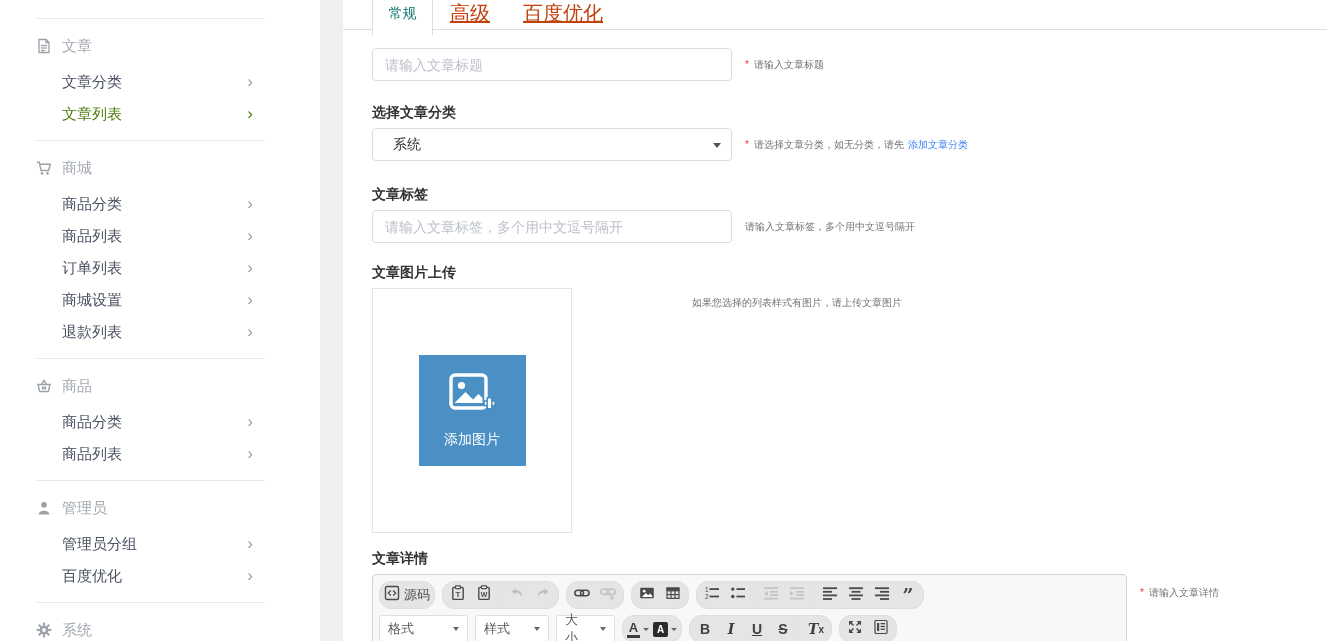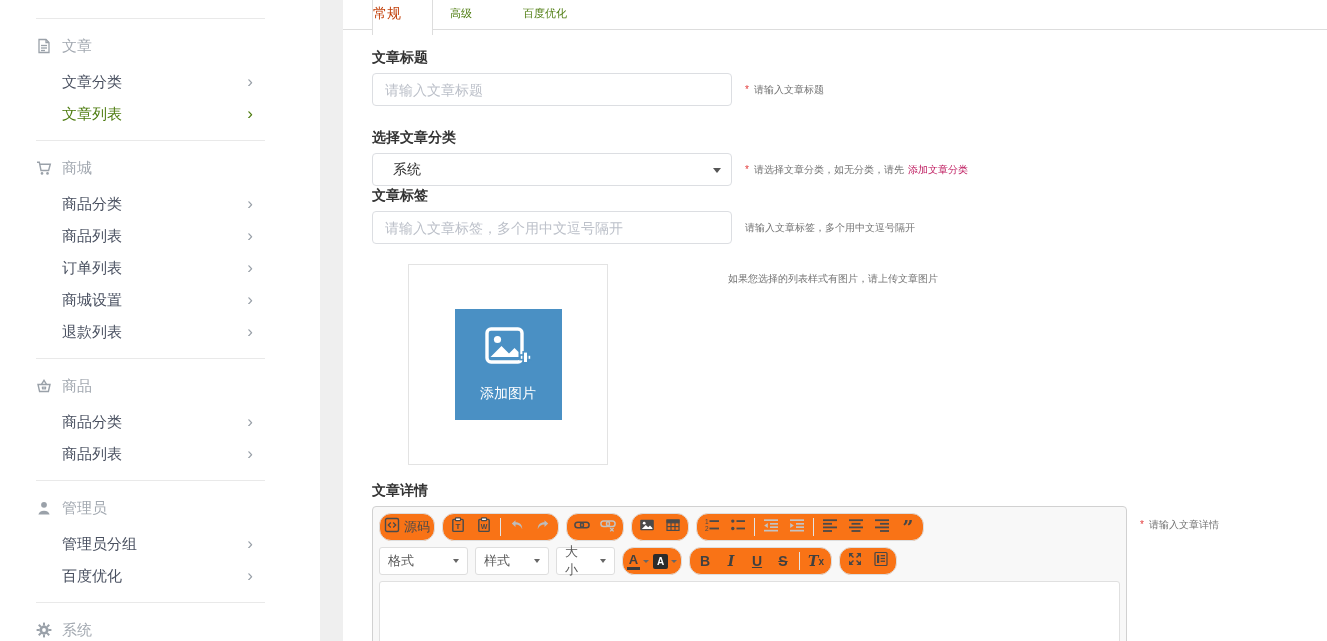--- a/index.html
+++ b/index.html
@@ -20,60 +20,60 @@
 
   .gutter { width:23px; flex:none; background:#efefef; }
 
   
   .content { flex:1; background:#fff; padding-left:29px; position:relative; }
 
   .tabs { position:relative; height:30px; margin-left:-29px; padding-left:29px;
     border-bottom:1px solid #ddd; }
   .tab-active { position:absolute; left:29px; top:0; width:61px; height:35px;
     background:#fff; border-left:1px solid #ddd; border-right:1px solid #ddd;
-    line-height:26px; font-size:14px; color:#c2410c; z-index:2; cursor:default; }
-  .tab-link { position:absolute; top:0; line-height:26px; font-size:11px;
-    color:#4d7c0f; cursor:pointer; }
+    text-align:center; line-height:26px; font-size:14px; color:#0f766e; z-index:2; cursor:default; }
+  .tab-link { position:absolute; top:0; line-height:26px; font-size:20px;
+    color:#c2410c; cursor:pointer;text-decoration:underline; }
   .tab-link.t2 { left:107px; } .tab-link.t3 { left:180px; }
 
   .frow { }
-  .r1 { margin-top:18px; } .r2 { margin-top:22px; } .r3 { }
+  .r1 { margin-top:18px; } .r2 { margin-top:22px; } .r3 { margin-top:24px; }
   .r4 { margin-top:20px; } .r5 { margin-top:16px; }
   .flabel { font-size:14px; font-weight:bold; color:#333; height:18px; line-height:18px;
     margin-bottom:7px; }
   .fbody { display:flex; align-items:center; }
   .fbody.top { align-items:flex-start; }
   input.text { width:360px; height:33px; border:1px solid #dcdee2; border-radius:4px;
     padding:0 12px; font-size:14px; color:#333; outline:none; flex:none;
     font-family:"Liberation Sans","DejaVu Sans",sans-serif; }
   input.text::placeholder { color:#bcc0c9; }
   .selectbox { position:relative; width:360px; height:33px; border:1px solid #dcdee2;
     border-radius:4px; line-height:31px; padding:0 24px 0 20px; font-size:14px;
     color:#333; background:#fff; cursor:pointer; flex:none; }
   .selectbox .caret { position:absolute; right:10px; top:14px; width:0; height:0;
     border-left:4px solid transparent; border-right:4px solid transparent;
     border-top:5px solid #555; }
   .hint { margin-left:13px; font-size:10px; color:#737373; line-height:20px; }
   .hint .req { color:#e33b3b; margin-right:5px; }
-  .hint .hlink { color:#be185d; cursor:pointer; margin-left:4px; }
+  .hint .hlink { color:#3b82f6; cursor:pointer; margin-left:4px; }
   .hint.pad6 { padding-top:6px; } .hint.pad9 { padding-top:9px; }
   .hint.ml-img { margin-left:120px;font-family:Liberation Mono, monospace; }
 
   
-  .upload-outer { width:200px; height:201px; border:1px solid #e3e3e3; flex:none;
-    display:flex; align-items:center; justify-content:center; background:#fff;margin-left:36px; }
+  .upload-outer { width:200px; height:245px; border:1px solid #e3e3e3; flex:none;
+    display:flex; align-items:center; justify-content:center; background:#fff; }
   .upload-btn { width:107px; height:111px; background:#4a90c4; cursor:pointer;
     display:flex; flex-direction:column; align-items:center; justify-content:center; }
   .upload-btn .txt { color:#fff; font-size:14px; margin-top:9px; }
 
   
   .editor { width:755px; flex:none; background:#f8f8f8; border:1px solid #d1d1d1;
     border-radius:4px; padding:6px; }
   .tb-row { display:flex; align-items:center; margin-bottom:6px; }
-  .bgrp { display:flex; align-items:center; height:28px; background:#f97316;
+  .bgrp { display:flex; align-items:center; height:28px; background:#e5e5e5;
     border:1px solid #dedede; border-radius:12px; padding:0 2px; margin-right:7px; flex:none; }
   .tbtn { display:flex; align-items:center; justify-content:center; min-width:26px;
     height:24px; padding:0 2px; cursor:pointer; }
   .tbtn.disabled { cursor:default; }
   .tbtn-label { font-size:13px; color:#4a4a4a; margin-left:4px; }
   .tb-sep { width:1px; height:18px; background:#e4e4e4; margin:0 3px; flex:none; }
   .dropdown { display:flex; align-items:center; justify-content:space-between;
     height:28px; background:#fff; border:1px solid #dedede; border-radius:3px;
     padding:0 8px; margin-right:7px; cursor:pointer; flex:none; }
   .dd-label { font-size:13px; color:#595959; }
@@ -242,21 +242,20 @@
 
   <main class="content">
 
     <div class="tabs">
       <div class="tab-active">常规</div>
       <div class="tab-link t2">高级</div>
       <div class="tab-link t3">百度优化</div>
     </div>
 
     <div class="frow r1">
-      <div class="flabel">文章标题</div>
       <div class="fbody">
         <input class="text" type="text" placeholder="请输入文章标题" style="">
         <div class="hint">
           <span class="req">*</span><span>请输入文章标题</span>
         </div>
       </div>
     </div>
 
     <div class="frow r2">
       <div class="flabel">选择文章分类</div>
@@ -275,20 +274,21 @@
       <div class="flabel">文章标签</div>
       <div class="fbody">
         <input class="text" type="text" placeholder="请输入文章标签，多个用中文逗号隔开" style="">
         <div class="hint">
           <span>请输入文章标签，多个用中文逗号隔开</span>
         </div>
       </div>
     </div>
 
     <div class="frow r4">
+      <div class="flabel">文章图片上传</div>
       <div class="fbody top">
         <div class="upload-outer">
           <div class="upload-btn">
             <span>
               <svg viewBox="0 0 48 46" width="48" height="46">
                   <rect x="3" y="3" width="35" height="33" rx="4" fill="none" stroke="#fff" stroke-width="3.4"></rect>
                   <circle cx="13.5" cy="13.5" r="3.6" fill="#fff"></circle>
                   <path d="M6.5 31 L17.5 20 L25 27.5 L30.5 22 L34.5 26 V31 Z" fill="#fff"></path>
                   <g>
                     <rect x="36" y="29" width="11" height="4.6" fill="#fff" stroke="#4a90c4" stroke-width="1.6"></rect>

